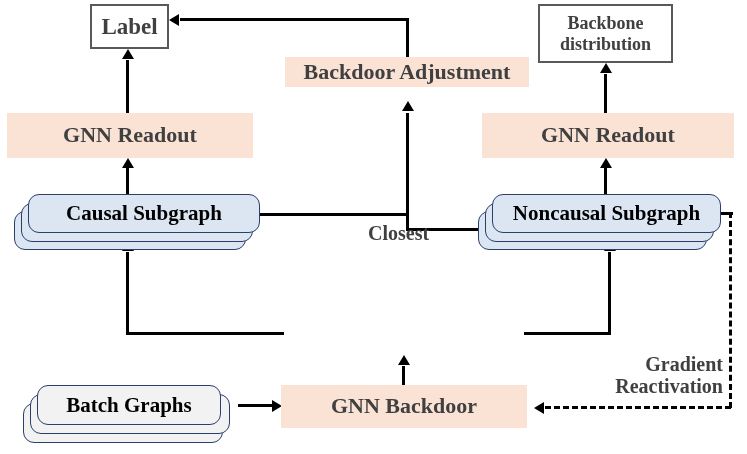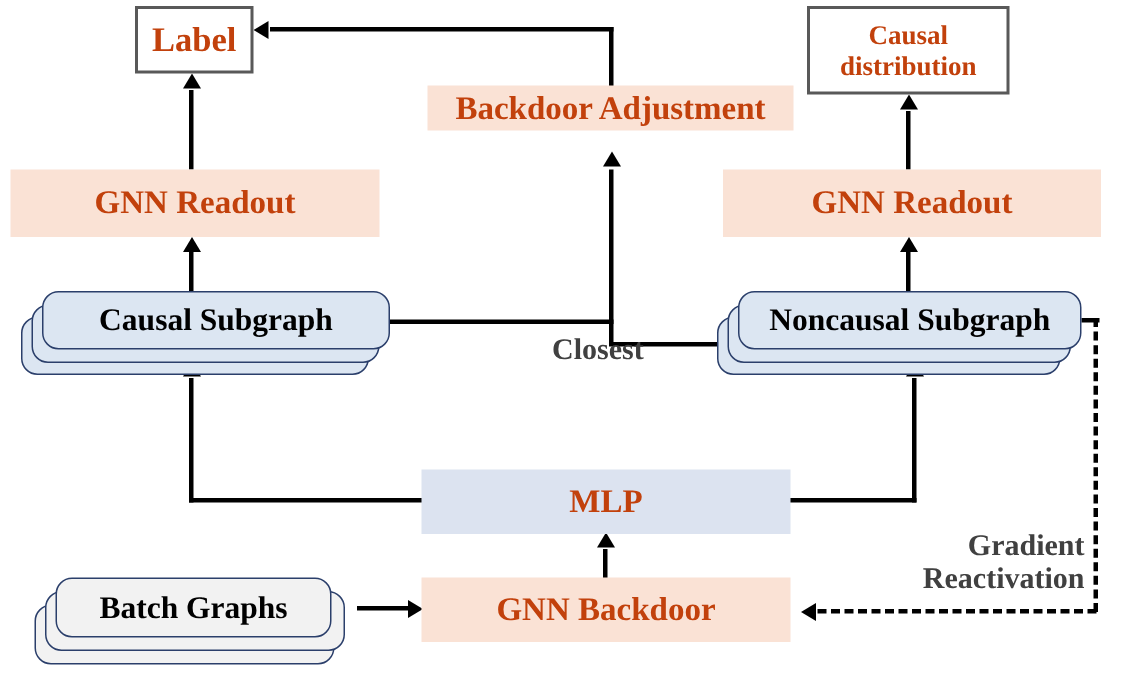--- a/index.html
+++ b/index.html
@@ -16,21 +16,21 @@
     overflow: hidden;
   }
   .node {
     position: absolute;
     box-sizing: border-box;
     display: flex;
     align-items: center;
     justify-content: center;
     text-align: center;
     font-weight: bold;
-    color: #c2410c;
+    color: #404040;
     line-height: 1.12;
     z-index: 6;
   }
   
   .box-outline {
     background: #ffffff;
     border: 2px solid #595959;
   }
   
   .bar-peach {
@@ -158,21 +158,21 @@
   <div class="arrow-right" style="left:272px; top:399.5px;"></div>
 
   <div class="ln" style="left:721px; top:212px; width:12px; height:3px;"></div>
   <div class="dashdot-v" style="left:729px; top:212px; height:196px;"></div>
   <div class="dashdot-h" style="left:545px; top:406px; width:186px;"></div>
   <div class="arrow-left" style="left:534px; top:401.5px;"></div>
 
   <div class="node box-outline" style="left:90px; top:4px; width:79px; height:45px; font-size:23px;">Label</div>
 
   <div class="node box-outline" style="left:538px; top:4px; width:135px; height:59px; font-size:18px; flex-direction:column;">
-    <span>Causal</span>
+    <span>Backbone</span>
     <span>distribution</span>
   </div>
 
   <div class="node bar-peach" style="left:285px; top:57px; width:244px; height:30px; font-size:22px;">Backdoor Adjustment</div>
 
   <div class="node bar-peach" style="left:7px; top:113px; width:246px; height:45px; font-size:22px;">GNN Readout</div>
 
   <div class="node bar-peach" style="left:482px; top:113px; width:252px; height:45px; font-size:22px;">GNN Readout</div>
 
   <div class="stack" style="left:14px; top:194px; width:260px; height:56px;">
@@ -180,21 +180,20 @@
     <div class="card card-blue card-mid" style="left:7px; top:9px; width:232px; height:39px;"></div>
     <div class="card card-blue card-front" style="left:14px; top:0px; width:232px; height:39px; font-size:21px;">Causal Subgraph</div>
   </div>
 
   <div class="stack" style="left:478px; top:194px; width:245px; height:42px;">
     <div class="card card-blue card-back" style="left:0px; top:17px; width:229px; height:39px;"></div>
     <div class="card card-blue card-mid" style="left:7px; top:9px; width:229px; height:39px;"></div>
     <div class="card card-blue card-front" style="left:14px; top:0px; width:229px; height:39px; font-size:21px;">Noncausal Subgraph</div>
   </div>
 
-  <div class="node bar-blue" style="left:281px; top:313px; width:246px; height:43px; font-size:22px;">MLP</div>
 
   <div class="stack" style="left:23px; top:385px; width:216px; height:58px;">
     <div class="card card-gray card-back" style="left:0px; top:18px; width:200px; height:40px;"></div>
     <div class="card card-gray card-mid" style="left:7px; top:9px; width:200px; height:40px;"></div>
     <div class="card card-gray card-front" style="left:14px; top:0px; width:184px; height:40px; font-size:21px;">Batch Graphs</div>
   </div>
 
   <div class="node bar-peach" style="left:281px; top:385px; width:246px; height:43px; font-size:22px;">GNN Backdoor</div>
 
   <div class="caption" style="left:368px; top:222px; font-size:20px;">Closest</div>

